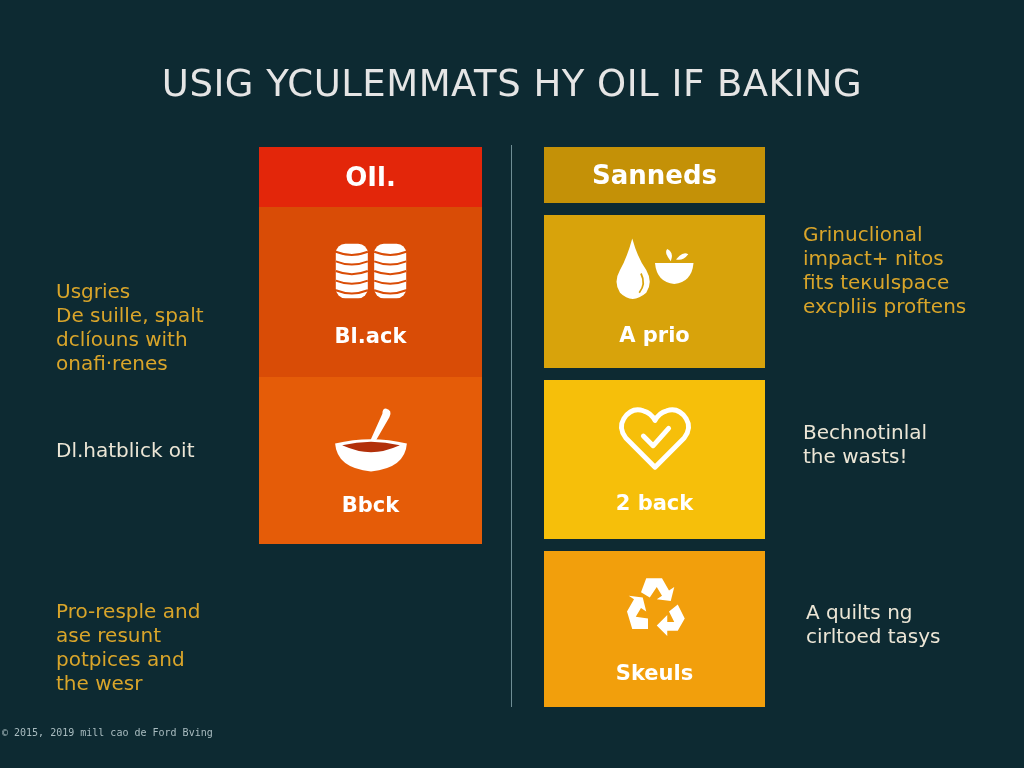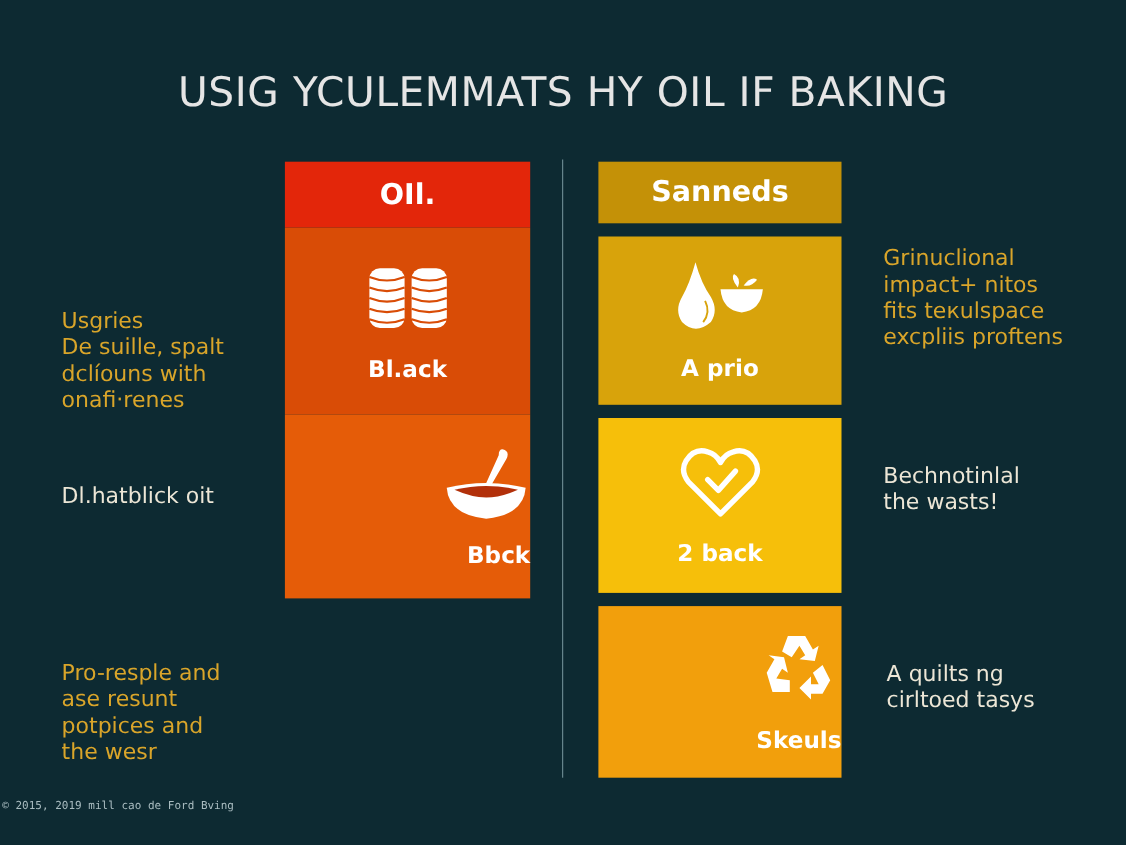--- a/index.html
+++ b/index.html
@@ -26,21 +26,21 @@
     }
     .col.left { left: 259px; }
     .col.right { left: 544px; width: 221px; gap: 12px; }
     .cell {
       display: flex; flex-direction: column; align-items: center; justify-content: center;
       color: #ffffff; font-weight: bold;
     }
     .cell.head { height: 60px; font-size: 26px; font-weight: bold; }
     .cell.r1 { height: 163px; }
     .cell.r2 { height: 170px; }
-    .cell.r3 { height: 167px; align-items: flex-end; }
+    .cell.r3 { height: 167px; }
     .cell .label { font-size: 21px; margin-top: 18px; }
     .cell .icon { width: 80px; height: 70px; display: flex; align-items: center; justify-content: center; }
     .cell .icon svg { width: 100%; height: 100%; }
     .side {
       position: absolute; font-size: 20px; line-height: 24px;
       font-family: "DejaVu Sans", sans-serif;
     }
     .gold { color: #d9a52a; }
     .cream { color: #ece6d6; }
     .footer {

